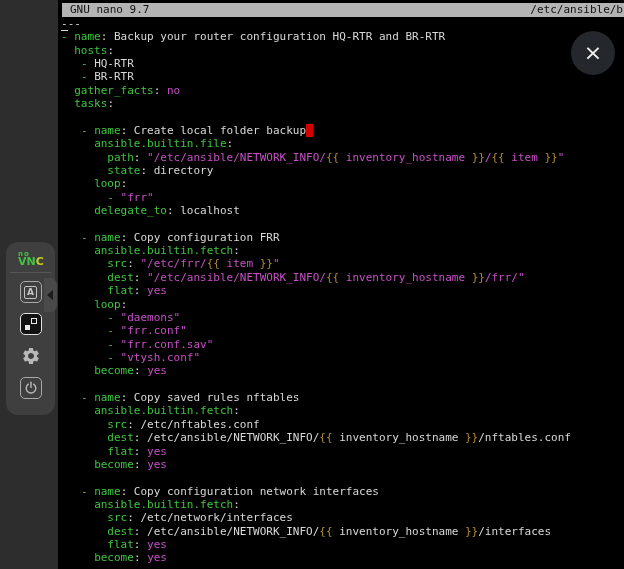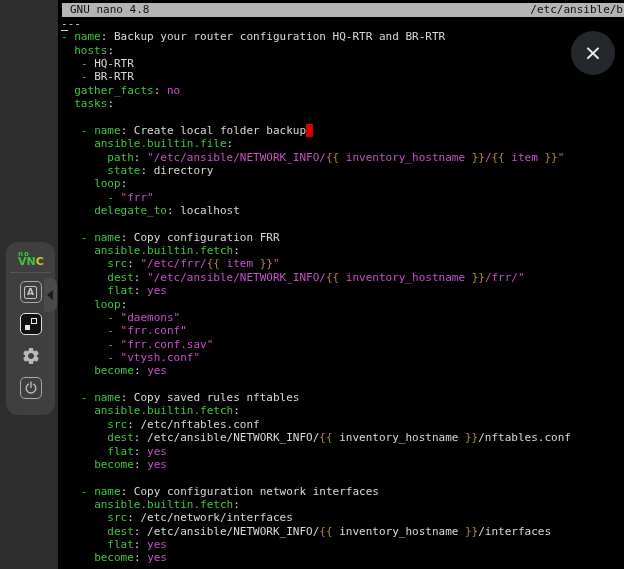--- a/index.html
+++ b/index.html
@@ -96,21 +96,21 @@
         </span>
       </button>
     </div>
   </div>
   <div class="handle">
     <span class="arrow-left"></span>
   </div>
 
   <div class="terminal">
     <div class="nano-header">
-      <span class="nano-title">GNU nano 4.8</span>
+      <span class="nano-title">GNU nano 9.7</span>
       <span class="nano-path">/etc/ansible/b</span>
     </div>
     <div class="editor"><div class="row"><span class="c-wu">-</span><span class="c-w">--</span></div><div class="row"><span class="c-g">- </span><span class="c-k">name</span><span class="c-w">: Backup your router configuration HQ-RTR and BR-RTR</span></div><div class="row"><span class="c-w">  </span><span class="c-k">hosts</span><span class="c-w">:</span></div><div class="row"><span class="c-w">   </span><span class="c-g">- </span><span class="c-w">HQ-RTR</span></div><div class="row"><span class="c-w">   </span><span class="c-g">- </span><span class="c-w">BR-RTR</span></div><div class="row"><span class="c-w">  </span><span class="c-k">gather_facts</span><span class="c-w">: </span><span class="c-b">no</span></div><div class="row"><span class="c-w">  </span><span class="c-k">tasks</span><span class="c-w">:</span></div><div class="row"></div><div class="row"><span class="c-w">   </span><span class="c-g">- </span><span class="c-k">name</span><span class="c-w">: Create local folder backup</span><span class="c-cur"> </span></div><div class="row"><span class="c-w">     </span><span class="c-k">ansible.builtin.file</span><span class="c-w">:</span></div><div class="row"><span class="c-w">       </span><span class="c-k">path</span><span class="c-w">: </span><span class="c-s">"/etc/ansible/NETWORK_INFO/</span><span class="c-j">{{</span><span class="c-s"> inventory_hostname </span><span class="c-j">}}</span><span class="c-s">/</span><span class="c-j">{{</span><span class="c-s"> item </span><span class="c-j">}}</span><span class="c-s">"</span></div><div class="row"><span class="c-w">       </span><span class="c-k">state</span><span class="c-w">: directory</span></div><div class="row"><span class="c-w">     </span><span class="c-k">loop</span><span class="c-w">:</span></div><div class="row"><span class="c-w">       </span><span class="c-g">- </span><span class="c-s">"frr"</span></div><div class="row"><span class="c-w">     </span><span class="c-k">delegate_to</span><span class="c-w">: localhost</span></div><div class="row"></div><div class="row"><span class="c-w">   </span><span class="c-g">- </span><span class="c-k">name</span><span class="c-w">: Copy configuration FRR</span></div><div class="row"><span class="c-w">     </span><span class="c-k">ansible.builtin.fetch</span><span class="c-w">:</span></div><div class="row"><span class="c-w">       </span><span class="c-k">src</span><span class="c-w">: </span><span class="c-s">"/etc/frr/</span><span class="c-j">{{</span><span class="c-s"> item </span><span class="c-j">}}</span><span class="c-s">"</span></div><div class="row"><span class="c-w">       </span><span class="c-k">dest</span><span class="c-w">: </span><span class="c-s">"/etc/ansible/NETWORK_INFO/</span><span class="c-j">{{</span><span class="c-s"> inventory_hostname </span><span class="c-j">}}</span><span class="c-s">/frr/"</span></div><div class="row"><span class="c-w">       </span><span class="c-k">flat</span><span class="c-w">: </span><span class="c-b">yes</span></div><div class="row"><span class="c-w">     </span><span class="c-k">loop</span><span class="c-w">:</span></div><div class="row"><span class="c-w">       </span><span class="c-g">- </span><span class="c-s">"daemons"</span></div><div class="row"><span class="c-w">       </span><span class="c-g">- </span><span class="c-s">"frr.conf"</span></div><div class="row"><span class="c-w">       </span><span class="c-g">- </span><span class="c-s">"frr.conf.sav"</span></div><div class="row"><span class="c-w">       </span><span class="c-g">- </span><span class="c-s">"vtysh.conf"</span></div><div class="row"><span class="c-w">     </span><span class="c-k">become</span><span class="c-w">: </span><span class="c-b">yes</span></div><div class="row"></div><div class="row"><span class="c-w">   </span><span class="c-g">- </span><span class="c-k">name</span><span class="c-w">: Copy saved rules nftables</span></div><div class="row"><span class="c-w">     </span><span class="c-k">ansible.builtin.fetch</span><span class="c-w">:</span></div><div class="row"><span class="c-w">       </span><span class="c-k">src</span><span class="c-w">: /etc/nftables.conf</span></div><div class="row"><span class="c-w">       </span><span class="c-k">dest</span><span class="c-w">: /etc/ansible/NETWORK_INFO/</span><span class="c-j">{{</span><span class="c-w"> inventory_hostname </span><span class="c-j">}}</span><span class="c-w">/nftables.conf</span></div><div class="row"><span class="c-w">       </span><span class="c-k">flat</span><span class="c-w">: </span><span class="c-b">yes</span></div><div class="row"><span class="c-w">     </span><span class="c-k">become</span><span class="c-w">: </span><span class="c-b">yes</span></div><div class="row"></div><div class="row"><span class="c-w">   </span><span class="c-g">- </span><span class="c-k">name</span><span class="c-w">: Copy configuration network interfaces</span></div><div class="row"><span class="c-w">     </span><span class="c-k">ansible.builtin.fetch</span><span class="c-w">:</span></div><div class="row"><span class="c-w">       </span><span class="c-k">src</span><span class="c-w">: /etc/network/interfaces</span></div><div class="row"><span class="c-w">       </span><span class="c-k">dest</span><span class="c-w">: /etc/ansible/NETWORK_INFO/</span><span class="c-j">{{</span><span class="c-w"> inventory_hostname </span><span class="c-j">}}</span><span class="c-w">/interfaces</span></div><div class="row"><span class="c-w">       </span><span class="c-k">flat</span><span class="c-w">: </span><span class="c-b">yes</span></div><div class="row"><span class="c-w">     </span><span class="c-k">become</span><span class="c-w">: </span><span class="c-b">yes</span></div></div>
   </div>
 
   <button class="close-btn">×</button>
 
 </div>
 
 </body></html>

